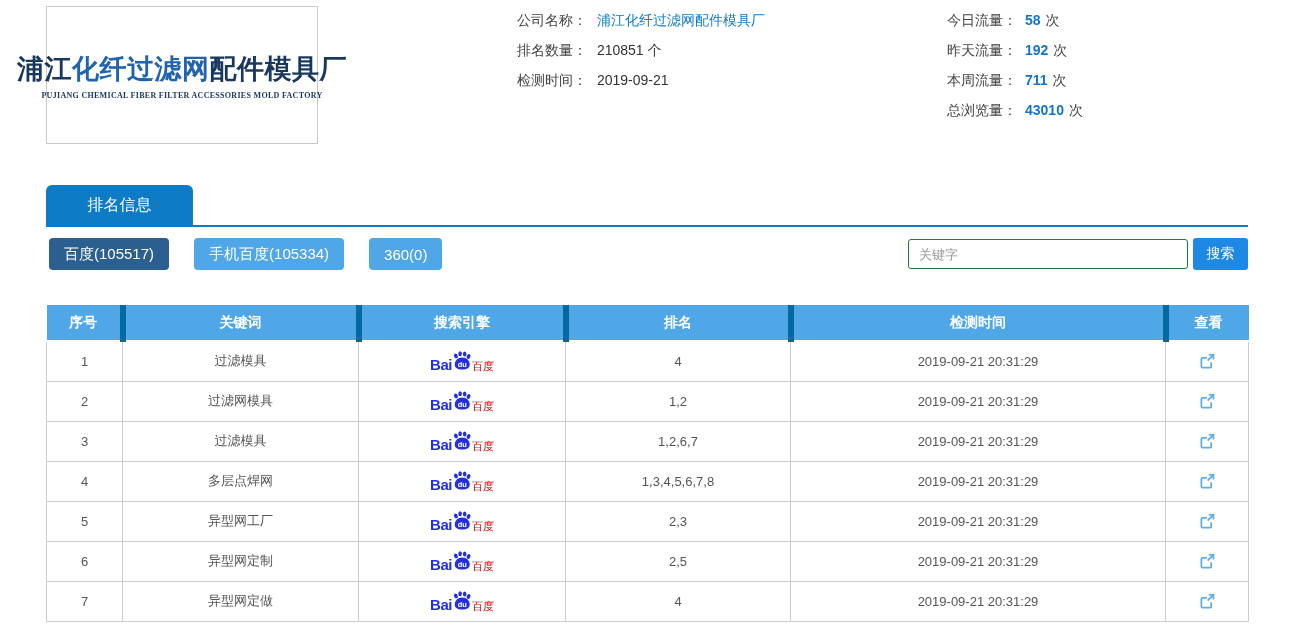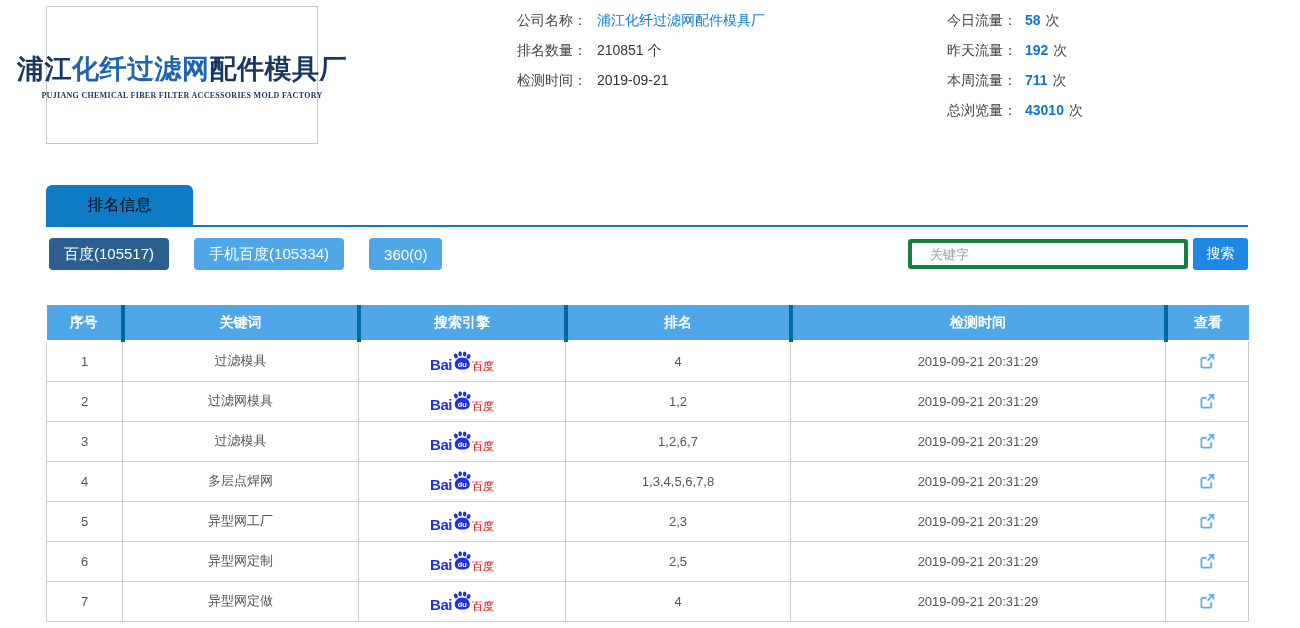--- a/index.html
+++ b/index.html
@@ -28,54 +28,54 @@
   .company-info .value { color:#333; margin-left:6px; }
   .company-info .link { color:#0E7CC9; cursor:pointer; }
 
   .stats { position:absolute; left:947px; top:5px; font-size:14px; color:#444; }
   .stats .row { height:30px; line-height:30px; white-space:nowrap; }
   .stats .num { color:#1374C9; font-weight:bold; margin:0 5px 0 8px; }
 
   
   .tab {
     position:absolute; left:46px; top:185px; width:147px; height:40px;
-    background:#0D7BC6; border-radius:6px 6px 0 0; color:#000000; font-size:16px;
+    background:#0D7BC6; border-radius:6px 6px 0 0; color:#ffffff; font-size:16px;
     display:flex; align-items:center; justify-content:center; cursor:pointer;
   }
   .tab-underline { position:absolute; left:46px; top:225px; width:1202px; height:2px; background:#0D7BC6; }
 
   
   .engine-buttons { position:absolute; left:49px; top:238px; display:flex; gap:25px; }
   .engine-btn {
     height:32px; padding:0 15px; border:none; border-radius:4px;
     background:#4FA7E8; color:#fff; font-size:15px; cursor:pointer;
     display:flex; align-items:center; font-family:"Liberation Sans", sans-serif;
   }
   .engine-btn.active { background:#2A5F8F; }
 
   .search-input {
     position:absolute; left:908px; top:239px; width:280px; height:30px;
-    border:4px solid #15803d; border-radius:3px; padding:0 18px; font-size:13px; color:#333;
+    border:1px solid #15803d; border-radius:3px; padding:0 10px; font-size:13px; color:#333;
     font-family:"Liberation Sans", sans-serif; outline:none;
   }
   .search-input::placeholder { color:#999; }
   .search-btn {
     position:absolute; left:1193px; top:238px; width:55px; height:32px;
     background:#1E88E5; border:none; border-radius:3px; color:#fff; font-size:14px; cursor:pointer;
     font-family:"Liberation Sans", sans-serif;
   }
 
   
   .rank-table {
     position:absolute; left:46px; top:305px; width:1202px;
     border-collapse:collapse; table-layout:fixed;
   }
   .rank-table thead th {
     background:#4FA7E8; color:#fff; font-size:14px; font-weight:bold;
-    height:36px; border-right:4px solid #0369a1; border-bottom:2px solid #fff;
+    height:36px; border-right:6px solid #0369a1; border-bottom:2px solid #fff;
     text-align:center;
   }
   .rank-table thead th:last-child { border-right:none; }
   .rank-table tbody td {
     height:40px; background:#fff; border:1px solid #ccc;
     text-align:center; vertical-align:middle; font-size:13px; color:#555;
   }
 
   
   .baidu-logo { display:inline-flex; align-items:flex-end; justify-content:space-between; line-height:1; }

